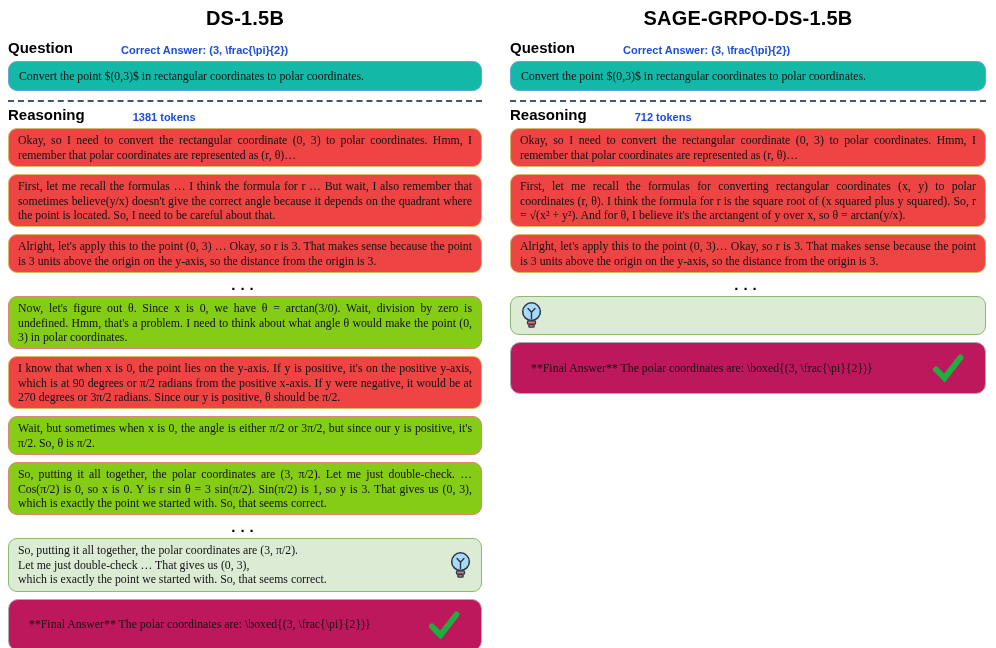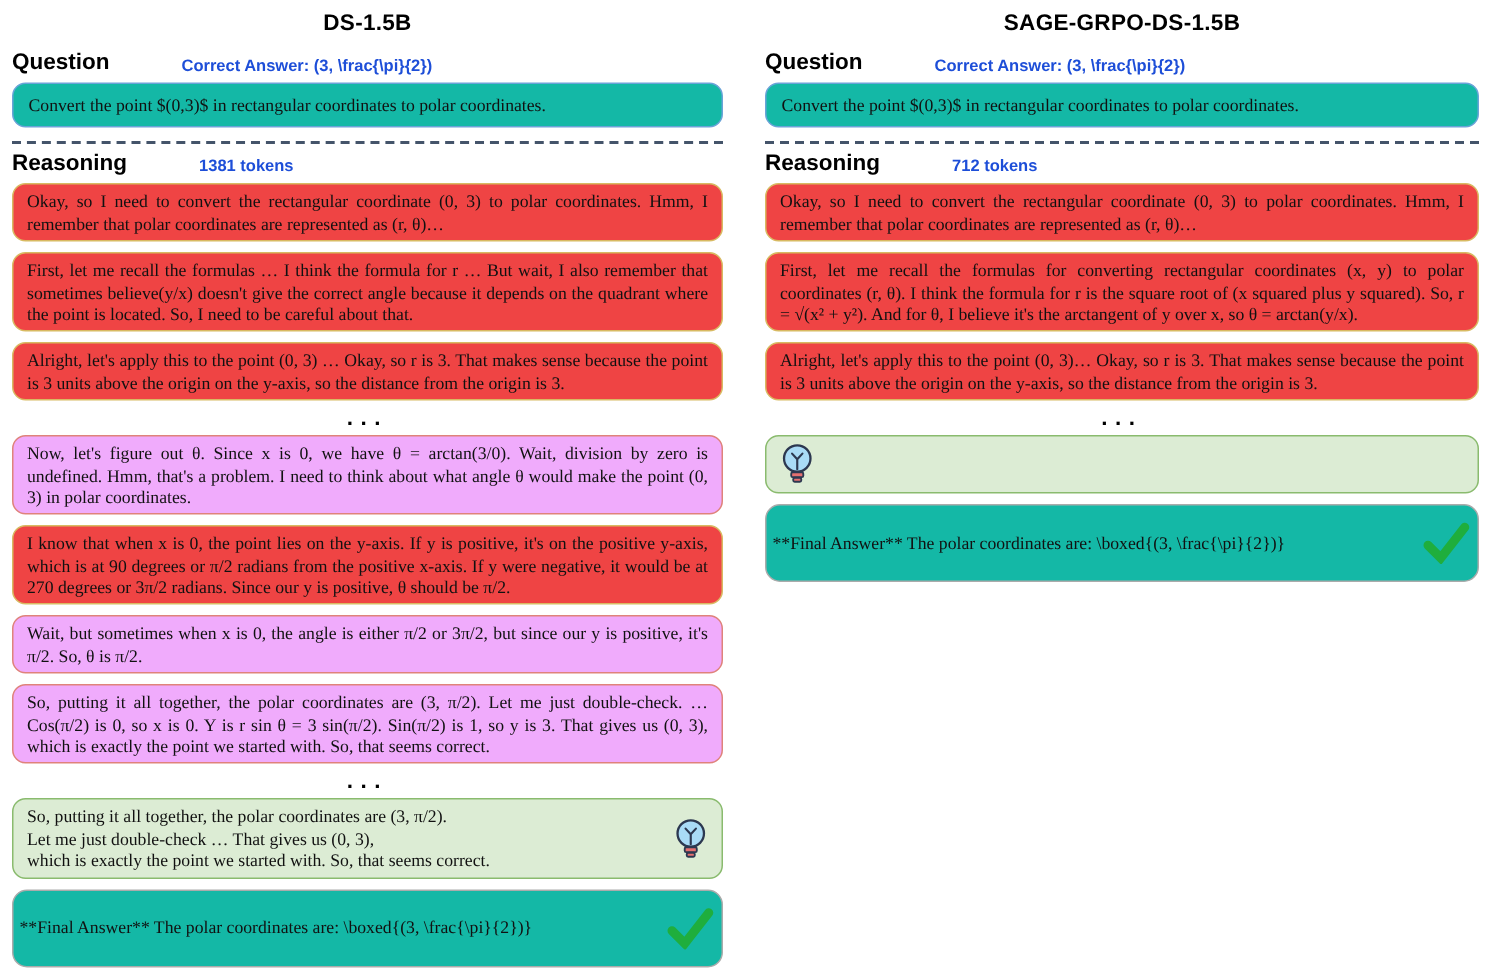--- a/index.html
+++ b/index.html
@@ -20,21 +20,21 @@
     display: flex;
     flex-direction: column;
     box-sizing: border-box;
   }
   .col-left  { width: 474px; margin-left: 8px; }
   .col-right { width: 476px; margin-left: 28px; }
 
   .model-title {
     text-align: center;
     font-weight: bold;
-    font-size: 15px;
+    font-size: 20px;
     color: #000;
     margin: 2px 0 9px 0;
     letter-spacing: 0.2px;
   }
   .head-row {
     display: flex;
     justify-content: flex-start;
     align-items: flex-end;
     margin-bottom: 5px;
     gap: 48px;
@@ -71,41 +71,41 @@
     border: 1.6px solid #6aa3d8;
     padding: 7px 10px;
     margin-bottom: 6px;
     text-align: left;
   }
   .thought {
     background: #ef4444;
     border: 1.4px solid #d8ba62;
   }
   .error {
-    background: #f0abfc;
+    background: #84cc16;
     border: 1.4px solid #df837b;
   }
   .insight {
     background: #dcecd4;
     border: 1.4px solid #8abb6e;
     display: flex;
     align-items: center;
     gap: 6px;
     text-align: left;
   }
   .insight .box-text { white-space: pre-line; flex: 1; }
   .final {
-    background: #14b8a6;
+    background: #be185d;
     border: 1.4px solid #ababab;
     border-radius: 10px;
     display: flex;
     align-items: center;
     gap: 8px;
     text-align: left;
-    padding: 11px 4px;
+    padding: 11px 20px;
     margin-top: 5px;
   }
   .final .box-text { flex: 1; }
   .ellipsis-sep {
     text-align: center;
     font-weight: 900;
     font-size: 15px;
     letter-spacing: 5px;
     line-height: 9px;
     color: #000;

